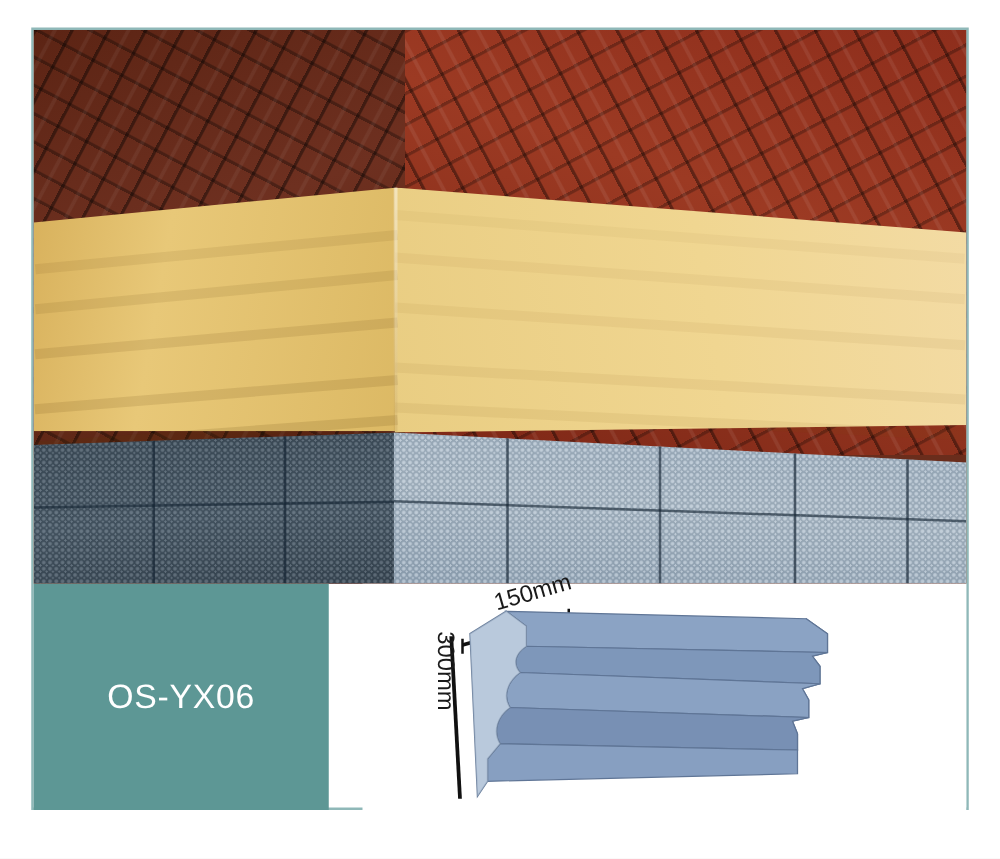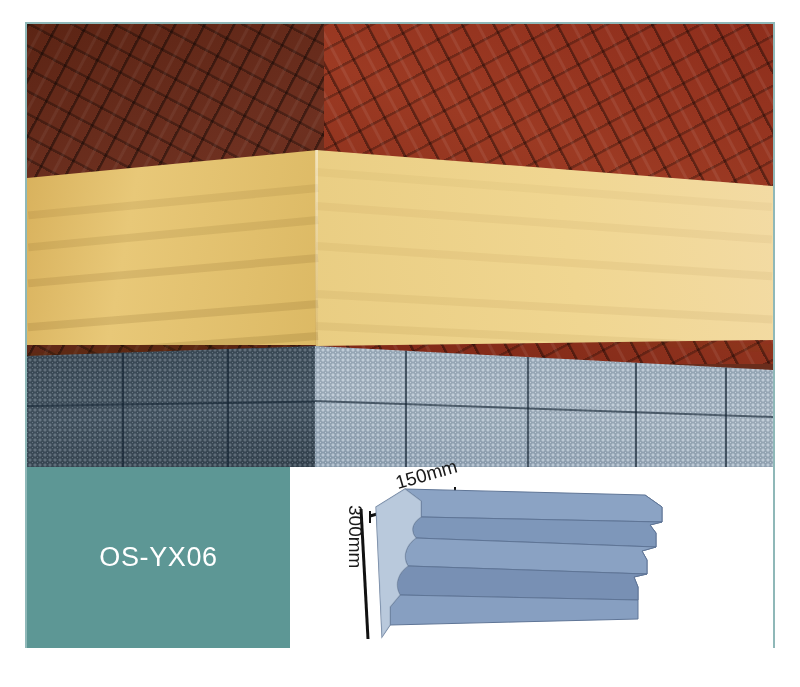--- a/index.html
+++ b/index.html
@@ -166,21 +166,21 @@
   .bottom-row {
     position: absolute;
     left: 27px;
     top: 467px;
     width: 746px;
     height: 181px;
   }
   .code-panel {
     position: absolute;
     left: 0; top: 0;
-    width: 263px; height: 181px;
+    width: 236px; height: 181px;
     background: #5d9795;
     display: flex;
     align-items: center;
     justify-content: center;
   }
   .code-text {
     color: #ffffff;
     font-size: 27px;
     letter-spacing: 0.6px;
     font-family: "Liberation Sans", sans-serif;

